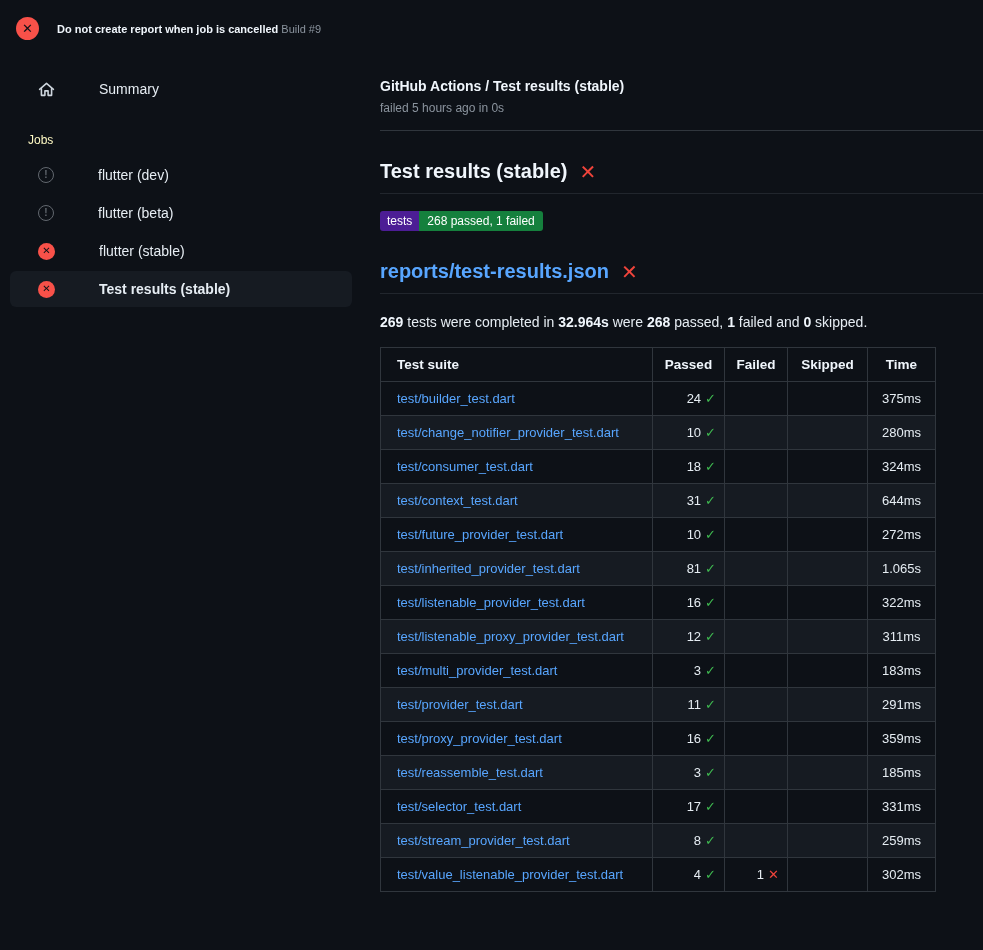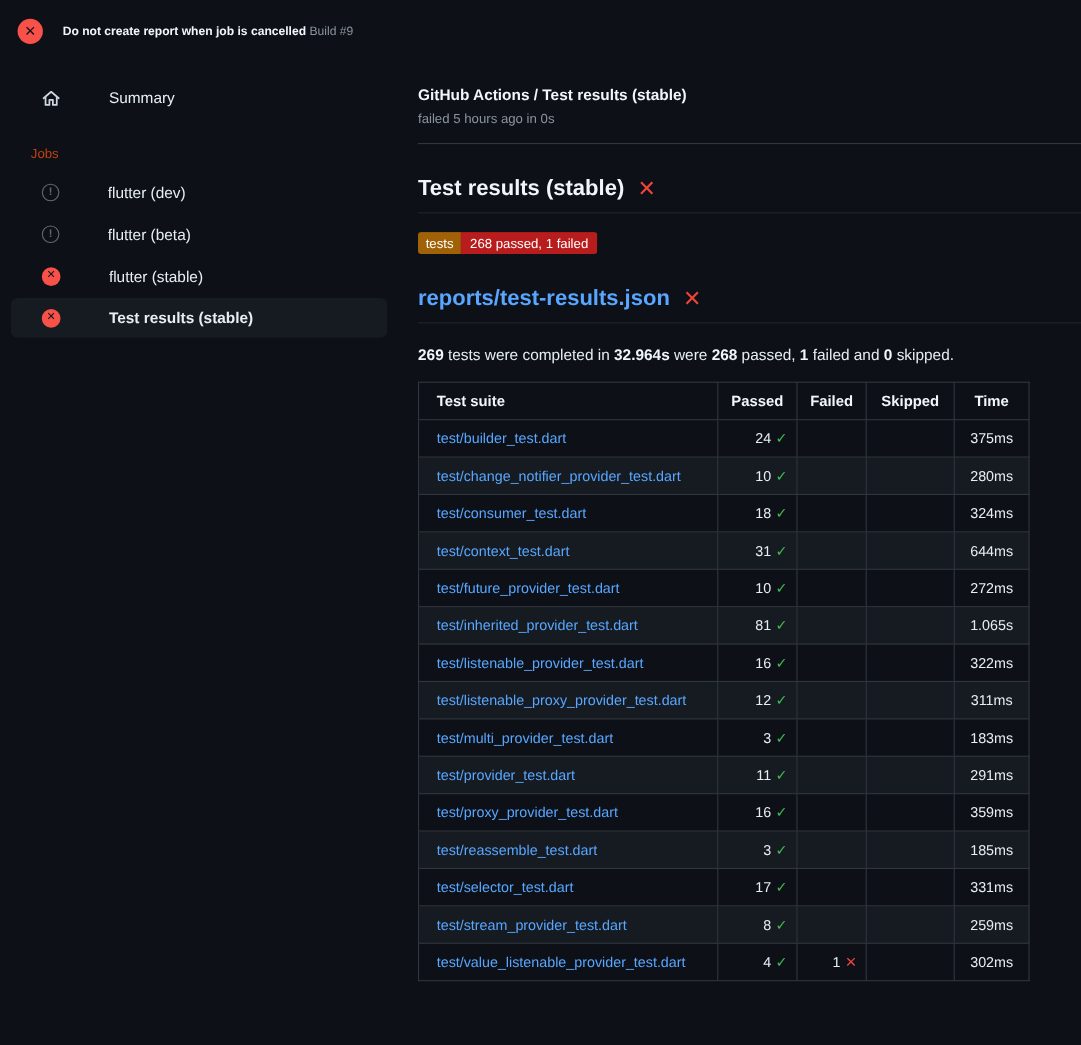--- a/index.html
+++ b/index.html
@@ -29,21 +29,21 @@
   .side-item {
     display:flex; align-items:center; height:36px;
     padding-left:28px; cursor:pointer; border-radius:6px;
     margin:2px 28px 2px 10px;
     gap:32px;
   }
   .side-item .label { margin-left:12px; font-size:14px; color:#e6edf3; }
   .side-item.selected { background:#161b22; }
   .side-item.selected .label { font-weight:700; }
   .home-icon { width:17px; height:17px; color:#cdd5dd; flex:0 0 auto; }
-  .jobs-label { color:#c2410c; font-size:12px; margin:26px 0 10px 28px; }
+  .jobs-label { color:#fef9c3; font-size:12px; margin:26px 0 10px 28px; }
   .cancel-ic {
     display:inline-flex; align-items:center; justify-content:center;
     width:16px; height:16px; border:1.5px solid #62686f; border-radius:50%;
     color:#62686f; font-size:10px; font-weight:700; line-height:1; flex:0 0 auto;
   }
   
   .main { flex:1 1 auto; padding-top:23px; min-width:0; }
   .breadcrumb { font-size:14px; font-weight:700; color:#f0f6fc; }
   .run-meta { font-size:12px; color:#8b949e; margin-top:7px; }
   .hr { border-bottom:1px solid #30363d; margin-top:15px; }
@@ -51,22 +51,22 @@
     font-size:20px; font-weight:700; color:#f0f6fc;
     margin-top:29px; padding-bottom:10px; border-bottom:1px solid #21262d;
     display:flex; align-items:center;
   }
   h2.section.report a { color:#58a6ff; text-decoration:none; }
   .heading-x {
     color:#f0443b; font-weight:900; font-size:20px; margin-left:12px; line-height:1;
   }
   
   .badge { display:inline-flex; margin-top:17px; font-size:12px; border-radius:3px; overflow:hidden; }
-  .badge .k { background:#a16207; color:#ffffff; padding:3px 7px; }
-  .badge .v { background:#b91c1c; color:#ffffff; padding:3px 8px; }
+  .badge .k { background:#4c1d95; color:#ffffff; padding:3px 7px; }
+  .badge .v { background:#15803d; color:#ffffff; padding:3px 8px; }
   
   .summary { margin-top:20px; font-size:14px; color:#e6edf3; }
   .summary b { color:#f0f6fc; }
   
   table.results { border-collapse:collapse; margin-top:17px; width:555px; table-layout:fixed; }
   table.results th, table.results td {
     border:1px solid #30363d; height:34px; font-size:13px; color:#e6edf3;
   }
   table.results th { font-weight:700; font-size:13.5px; text-align:center; color:#f0f6fc; }
   table.results th.suite, table.results td.suite { text-align:left; padding-left:16px; }

